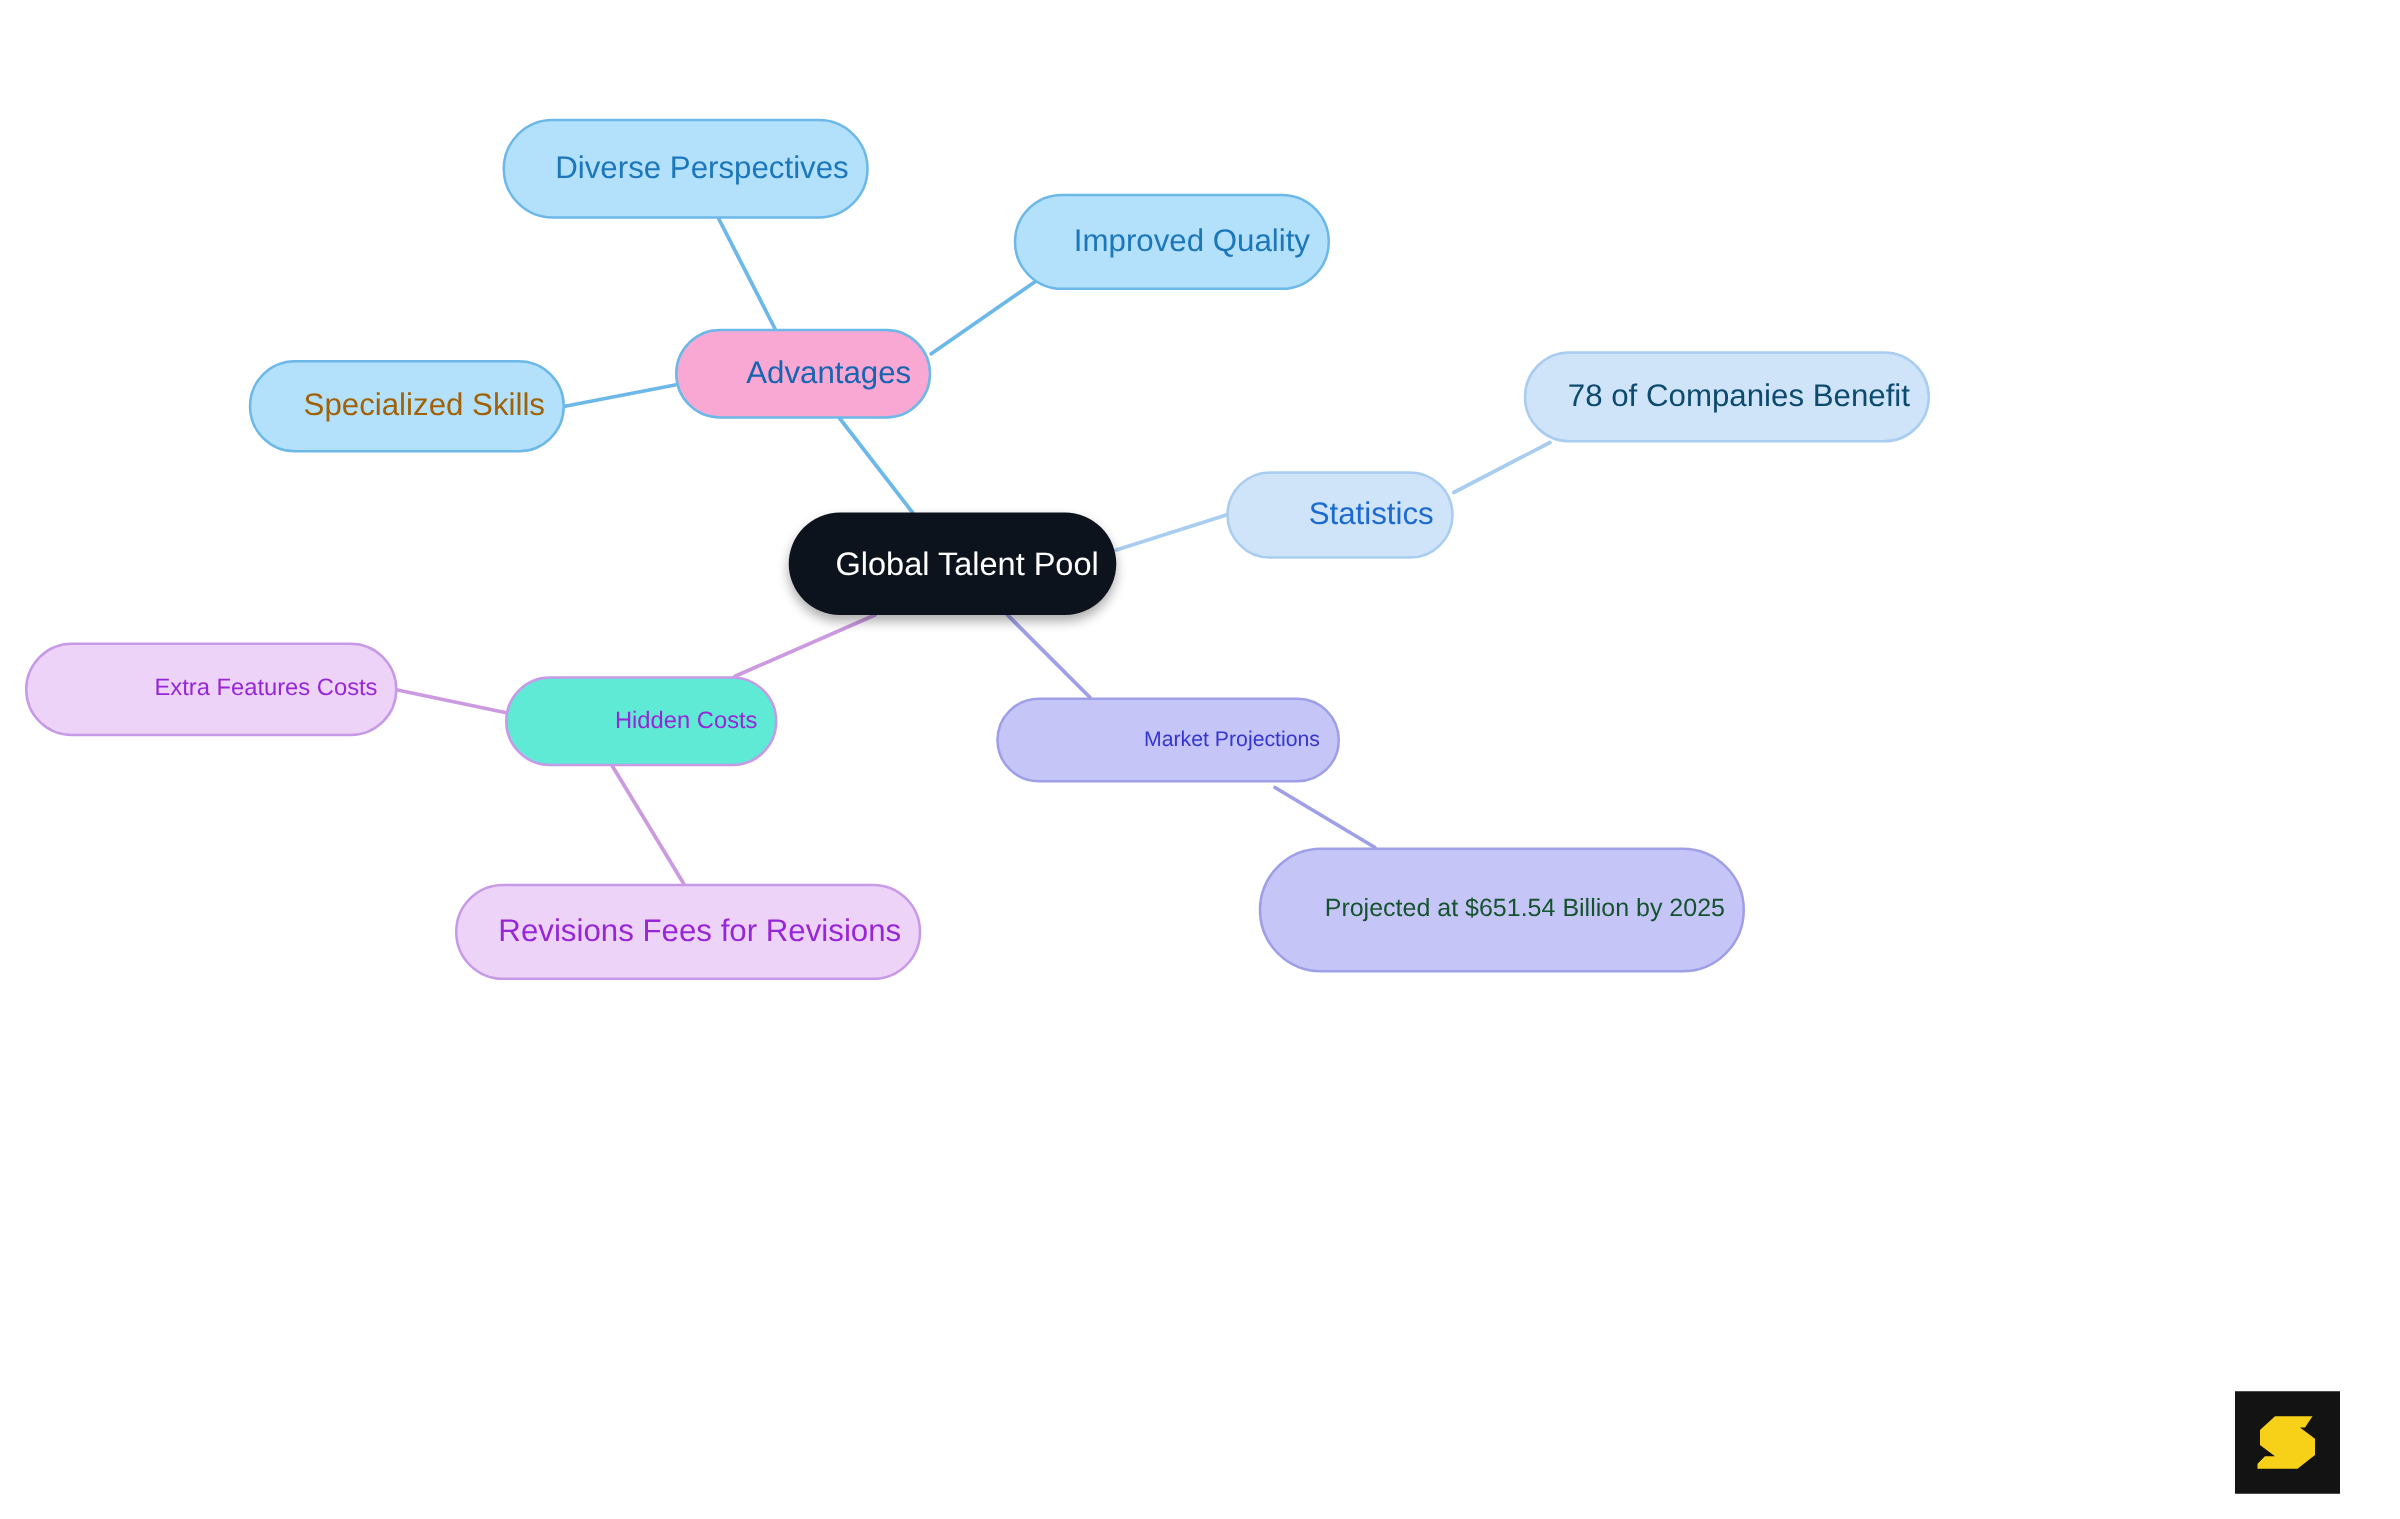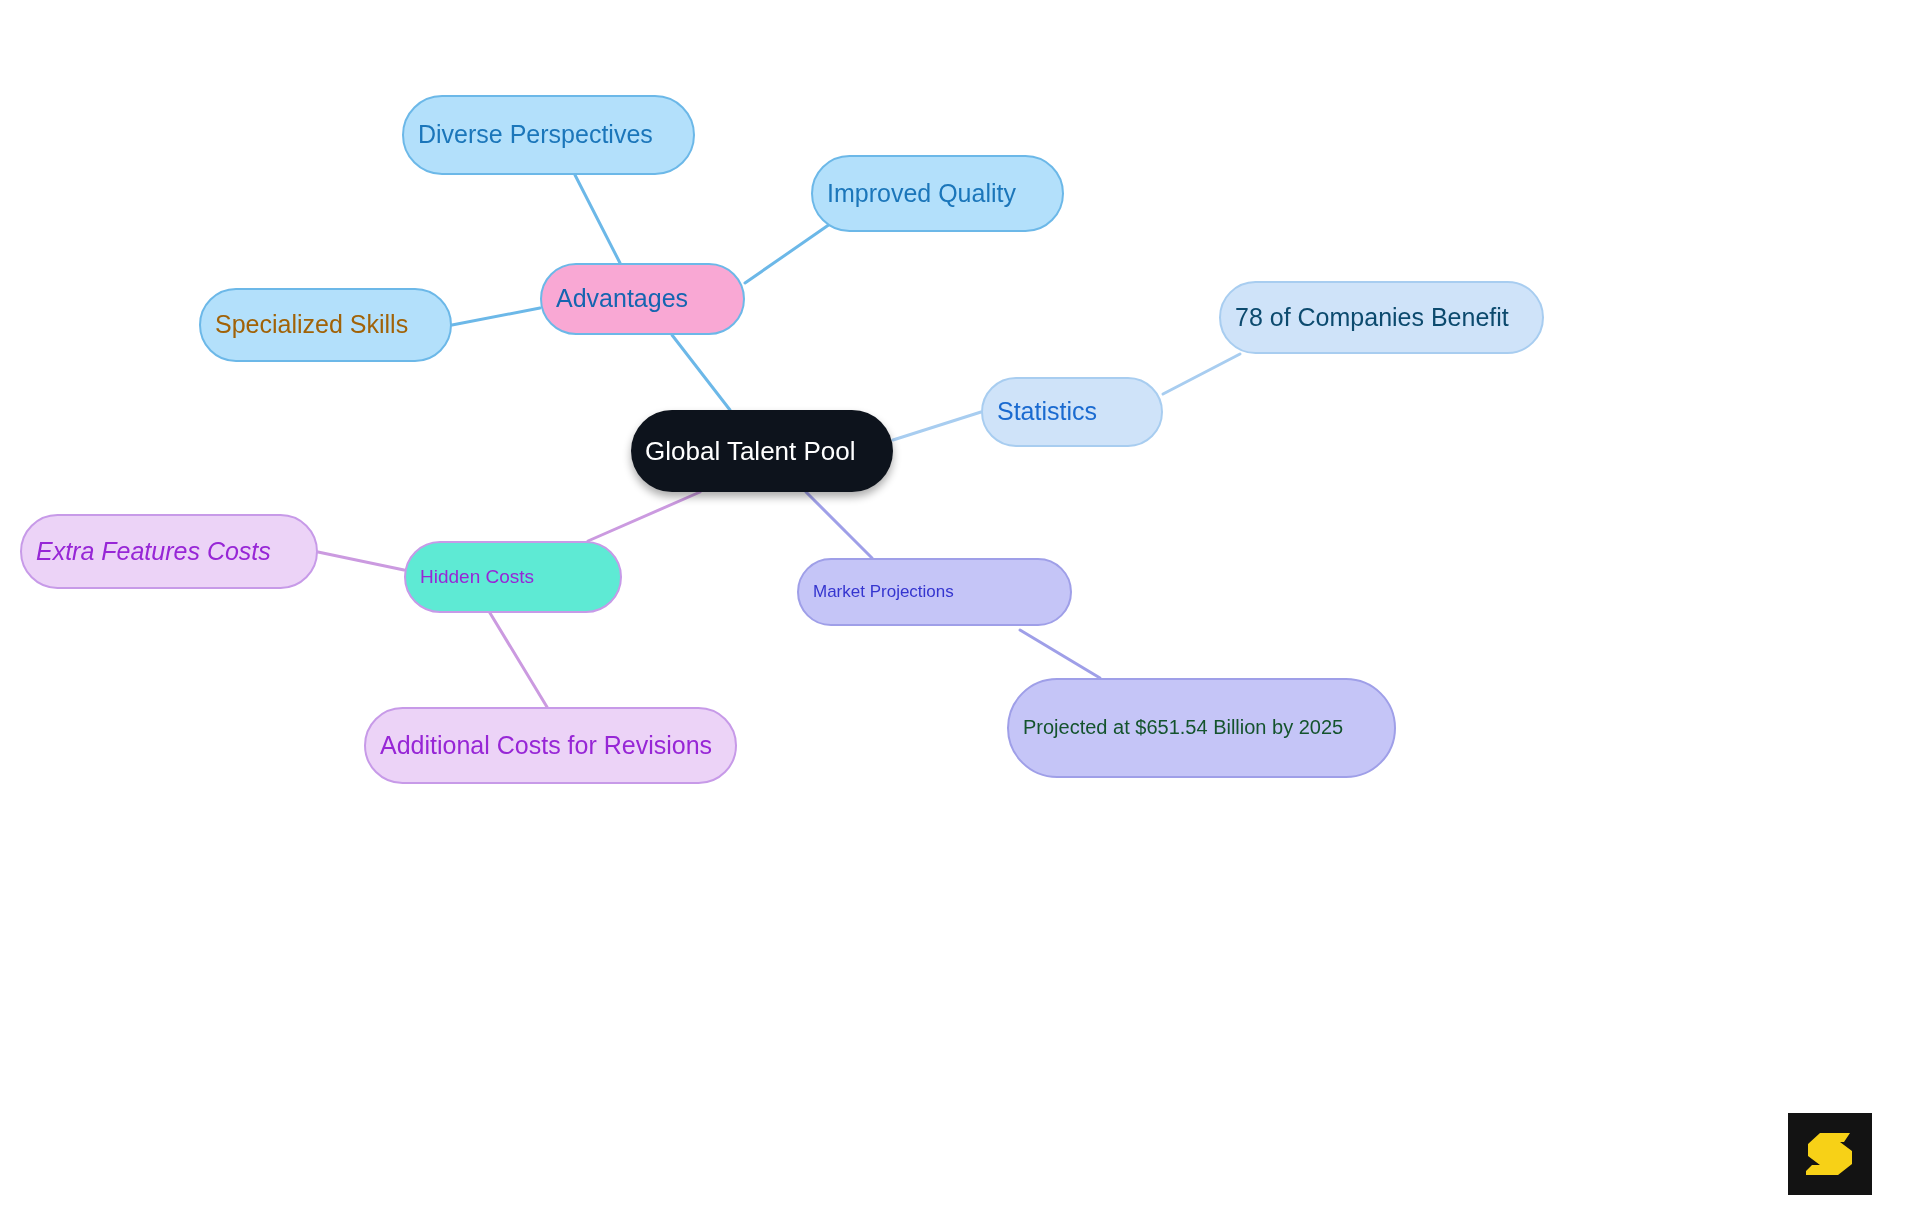--- a/index.html
+++ b/index.html
@@ -25,21 +25,21 @@
     width: 1920px;
     height: 1215px;
     pointer-events: none;
   }
   .node {
     position: absolute;
     box-sizing: border-box;
     display: flex;
     align-items: center;
     justify-content: center;
-    text-align: left;
+    text-align: right;
     border-radius: 999px;
     border-style: solid;
     border-width: 2px;
     line-height: 1.18;
     padding: 0 14px;
     white-space: pre-line;
   }
   .node-label {
     display: block;
     width: 100%;
@@ -86,22 +86,22 @@
       <div class="node root" style="left: 631px; top: 410px; width: 262px; height: 82px; background: rgb(13, 19, 28); border-color: rgb(13, 19, 28); color: rgb(255, 255, 255); font-size: 26px;"><span class="node-label">Global Talent Pool</span></div>
       <div class="node" style="left: 540px; top: 263px; width: 205px; height: 72px; background: #f9a8d4; border-color: rgb(108, 184, 232); color: rgb(21, 101, 176); font-size: 25px;"><span class="node-label">Advantages</span></div>
       <div class="node" style="left: 402px; top: 95px; width: 293px; height: 80px; background: rgb(179, 224, 251); border-color: rgb(108, 184, 232); color: rgb(27, 118, 186); font-size: 25px;"><span class="node-label">Diverse Perspectives</span></div>
       <div class="node" style="left: 811px; top: 155px; width: 253px; height: 77px; background: rgb(179, 224, 251); border-color: rgb(108, 184, 232); color: rgb(27, 118, 186); font-size: 25px;"><span class="node-label">Improved Quality</span></div>
       <div class="node" style="left: 199px; top: 288px; width: 253px; height: 74px; background: rgb(179, 224, 251); border-color: rgb(108, 184, 232); color: #a16207; font-size: 25px;"><span class="node-label">Specialized Skills</span></div>
       <div class="node" style="left: 981px; top: 377px; width: 182px; height: 70px; background: rgb(207, 227, 249); border-color: rgb(168, 205, 240); color: rgb(26, 106, 208); font-size: 25px;"><span class="node-label">Statistics</span></div>
       <div class="node" style="left: 1219px; top: 281px; width: 325px; height: 73px; background: rgb(207, 227, 249); border-color: rgb(168, 205, 240); color: #0c4a6e; font-size: 25px;"><span class="node-label">78 of Companies Benefit</span></div>
       <div class="node" style="left: 797px; top: 558px; width: 275px; height: 68px; background: rgb(197, 197, 247); border-color: rgb(159, 159, 232); color: rgb(53, 53, 207); font-size: 17px;"><span class="node-label">Market Projections</span></div>
       <div class="node" style="left: 1007px; top: 678px; width: 389px; height: 100px; background: rgb(197, 197, 247); border-color: rgb(159, 159, 232); color: #14532d; font-size: 20px;"><span class="node-label">Projected at $651.54 Billion by 2025</span></div>
       <div class="node" style="left: 404px; top: 541px; width: 218px; height: 72px; background: #5eead4; border-color: rgb(199, 154, 232); color: rgb(151, 38, 214); font-size: 19px;"><span class="node-label">Hidden Costs</span></div>
-      <div class="node" style="left: 20px; top: 514px; width: 298px; height: 75px; background: rgb(236, 211, 247); border-color: rgb(199, 154, 232); color: rgb(151, 38, 214); font-size: 25px; font-style: italic;"><span class="node-label">Extra Features Costs</span></div>
-      <div class="node" style="left: 364px; top: 707px; width: 373px; height: 77px; background: rgb(236, 211, 247); border-color: rgb(199, 154, 232); color: rgb(151, 38, 214); font-size: 25px;"><span class="node-label">Additional Costs for Revisions</span></div>
+      <div class="node" style="left: 20px; top: 514px; width: 298px; height: 75px; background: rgb(236, 211, 247); border-color: rgb(199, 154, 232); color: rgb(151, 38, 214); font-size: 19px;"><span class="node-label">Extra Features Costs</span></div>
+      <div class="node" style="left: 364px; top: 707px; width: 373px; height: 77px; background: rgb(236, 211, 247); border-color: rgb(199, 154, 232); color: rgb(151, 38, 214); font-size: 25px;"><span class="node-label">Revisions Fees for Revisions</span></div>
     </div>
 
   <div id="logo" style="background: rgb(19, 19, 19);">
     <svg width="52" height="50" viewBox="0 0 52 50">
       <path id="logo-path" d="M46 4 L16 4 L4 15 L4 27 L16 36 L8 36 L2 42 L2 46 L34 46 L48 35 L48 22 L36 13 L40 13 Z" fill="#f7d117"></path>
     </svg>
   </div>
 
 </div>
 

